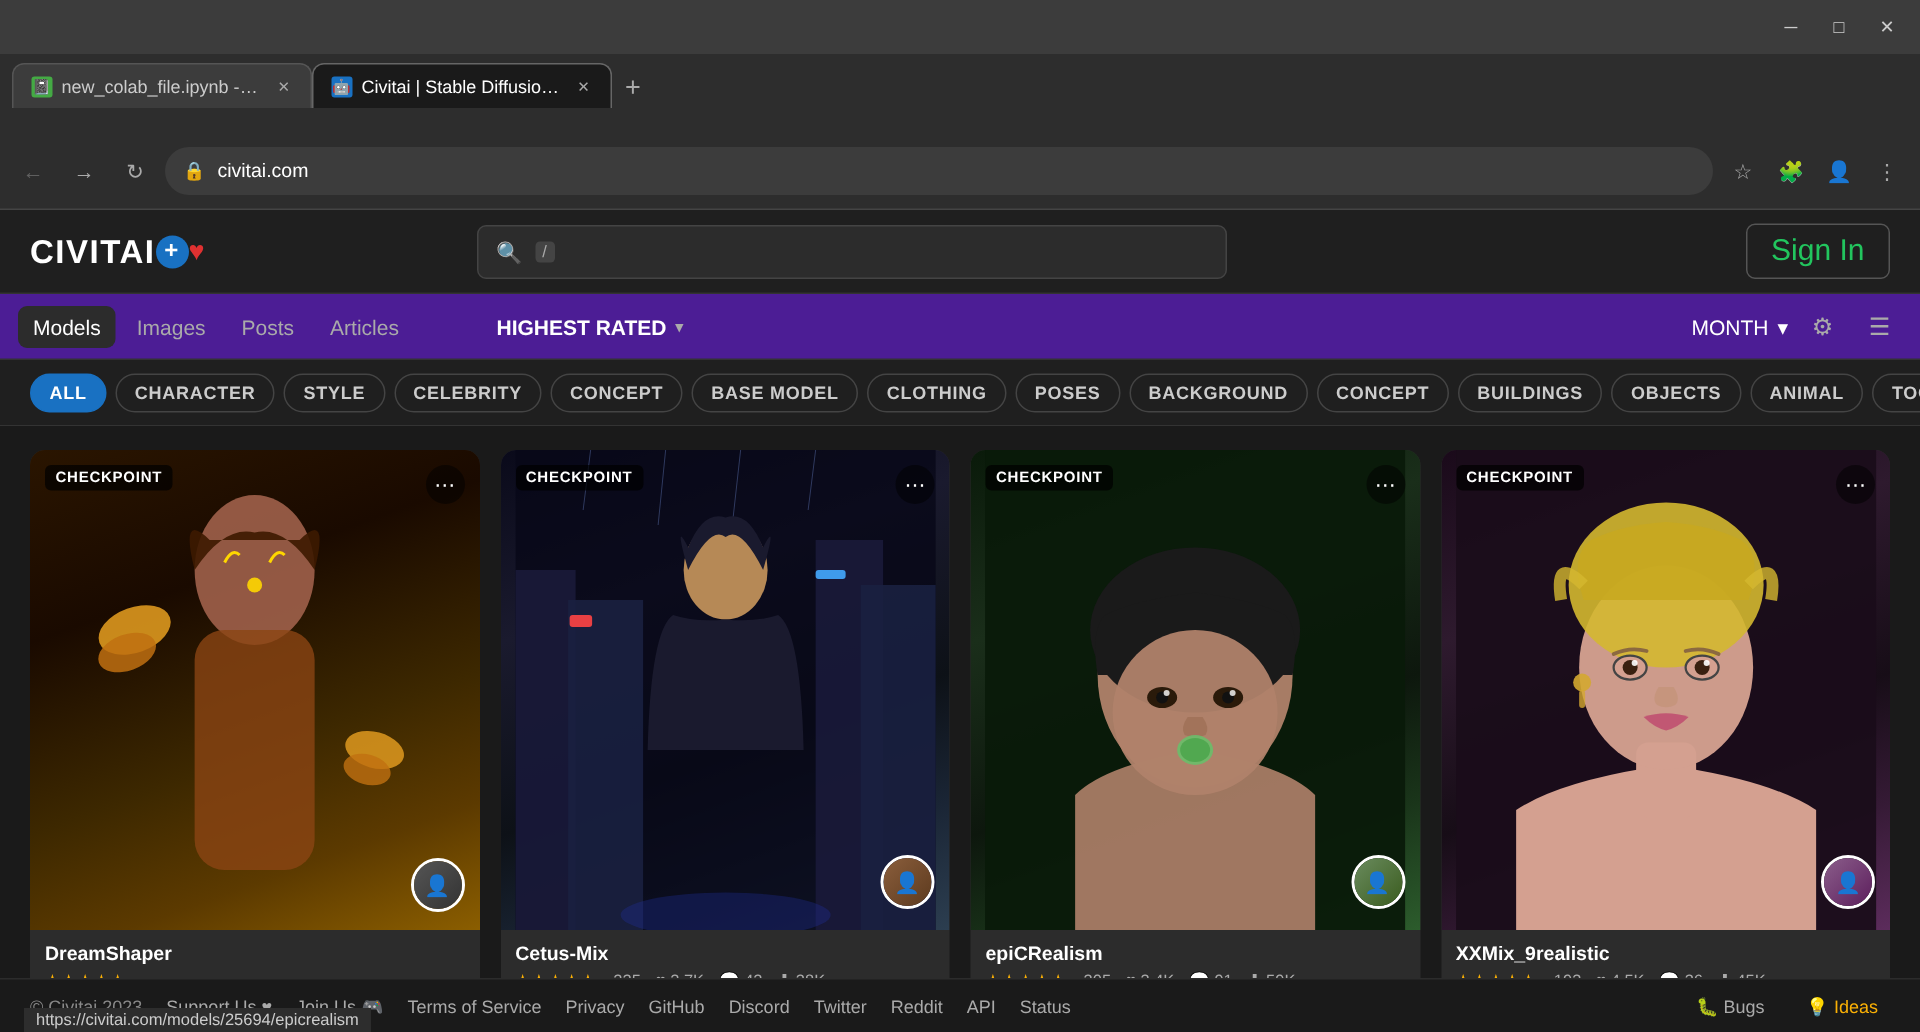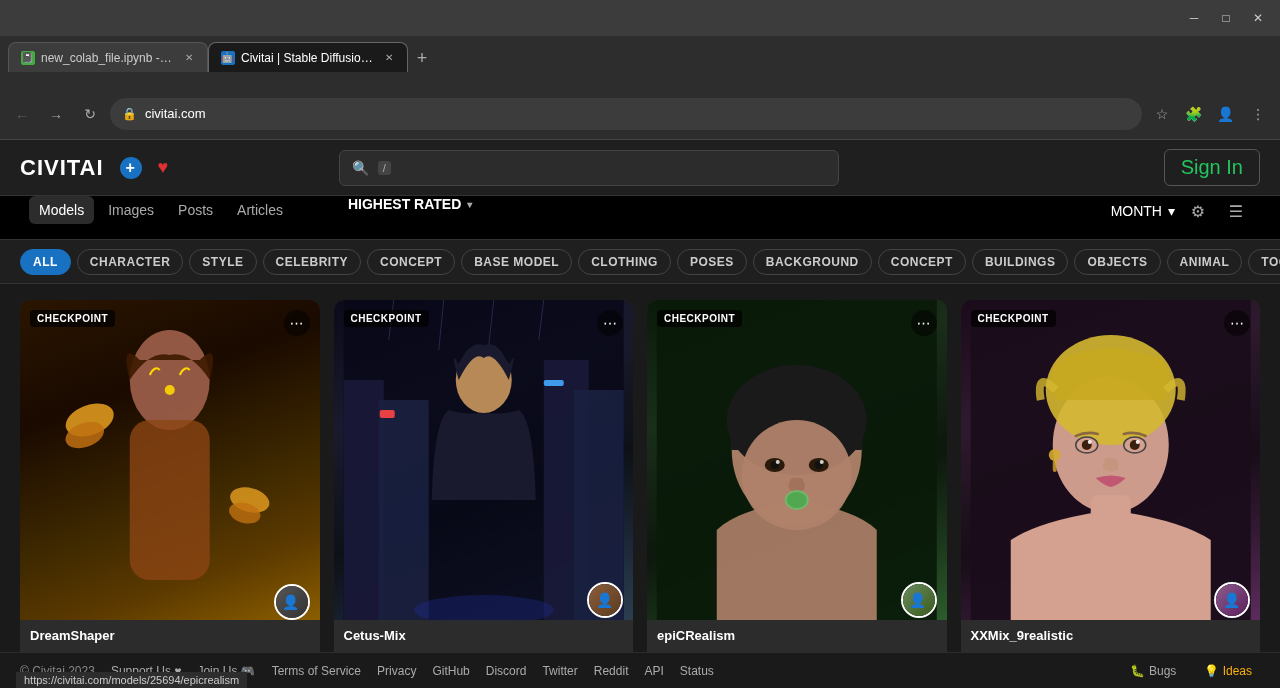--- a/index.html
+++ b/index.html
@@ -178,21 +178,21 @@
       height: 56px;
       display: flex;
       align-items: center;
       padding: 0 20px;
       gap: 16px;
       border-bottom: 1px solid #333;
     }
     .logo {
       display: flex;
       align-items: center;
-      gap: 16px;
+      gap: 0;
       font-size: 22px;
       font-weight: 700;
       color: #fff;
       text-decoration: none;
       letter-spacing: 1px;
     }
     .logo-plus {
       width: 22px;
       height: 22px;
       background: #1971c2;
@@ -242,25 +242,25 @@
       color: #22c55e;
       padding: 6px 16px;
       border-radius: 6px;
       cursor: pointer;
       font-size: 20px;
       margin-left: auto;
     }
 
     
     .nav-bar {
-      background: #000000;
+      background: #4c1d95;
       height: 44px;
       display: flex;
-      align-items: flex-start;
-      padding: 0 29px;
+      align-items: center;
+      padding: 0 12px;
       gap: 24px;
       border-bottom: 1px solid #333;
     }
     .nav-links {
       display: flex;
       gap: 4px;
       align-items: center;
     }
     .nav-link {
       color: #aaa;
@@ -411,21 +411,21 @@
       justify-content: center;
       font-size: 14px;
     }
     .card-info {
       padding: 8px 10px;
     }
     .card-title {
       font-weight: 600;
       font-size: 13px;
       color: #fff;
-      margin-bottom: 16px;
+      margin-bottom: 4px;
     }
     .card-meta {
       display: flex;
       align-items: center;
       gap: 10px;
     }
     .stars {
       display: flex;
       gap: 1px;
       color: #fab005;

